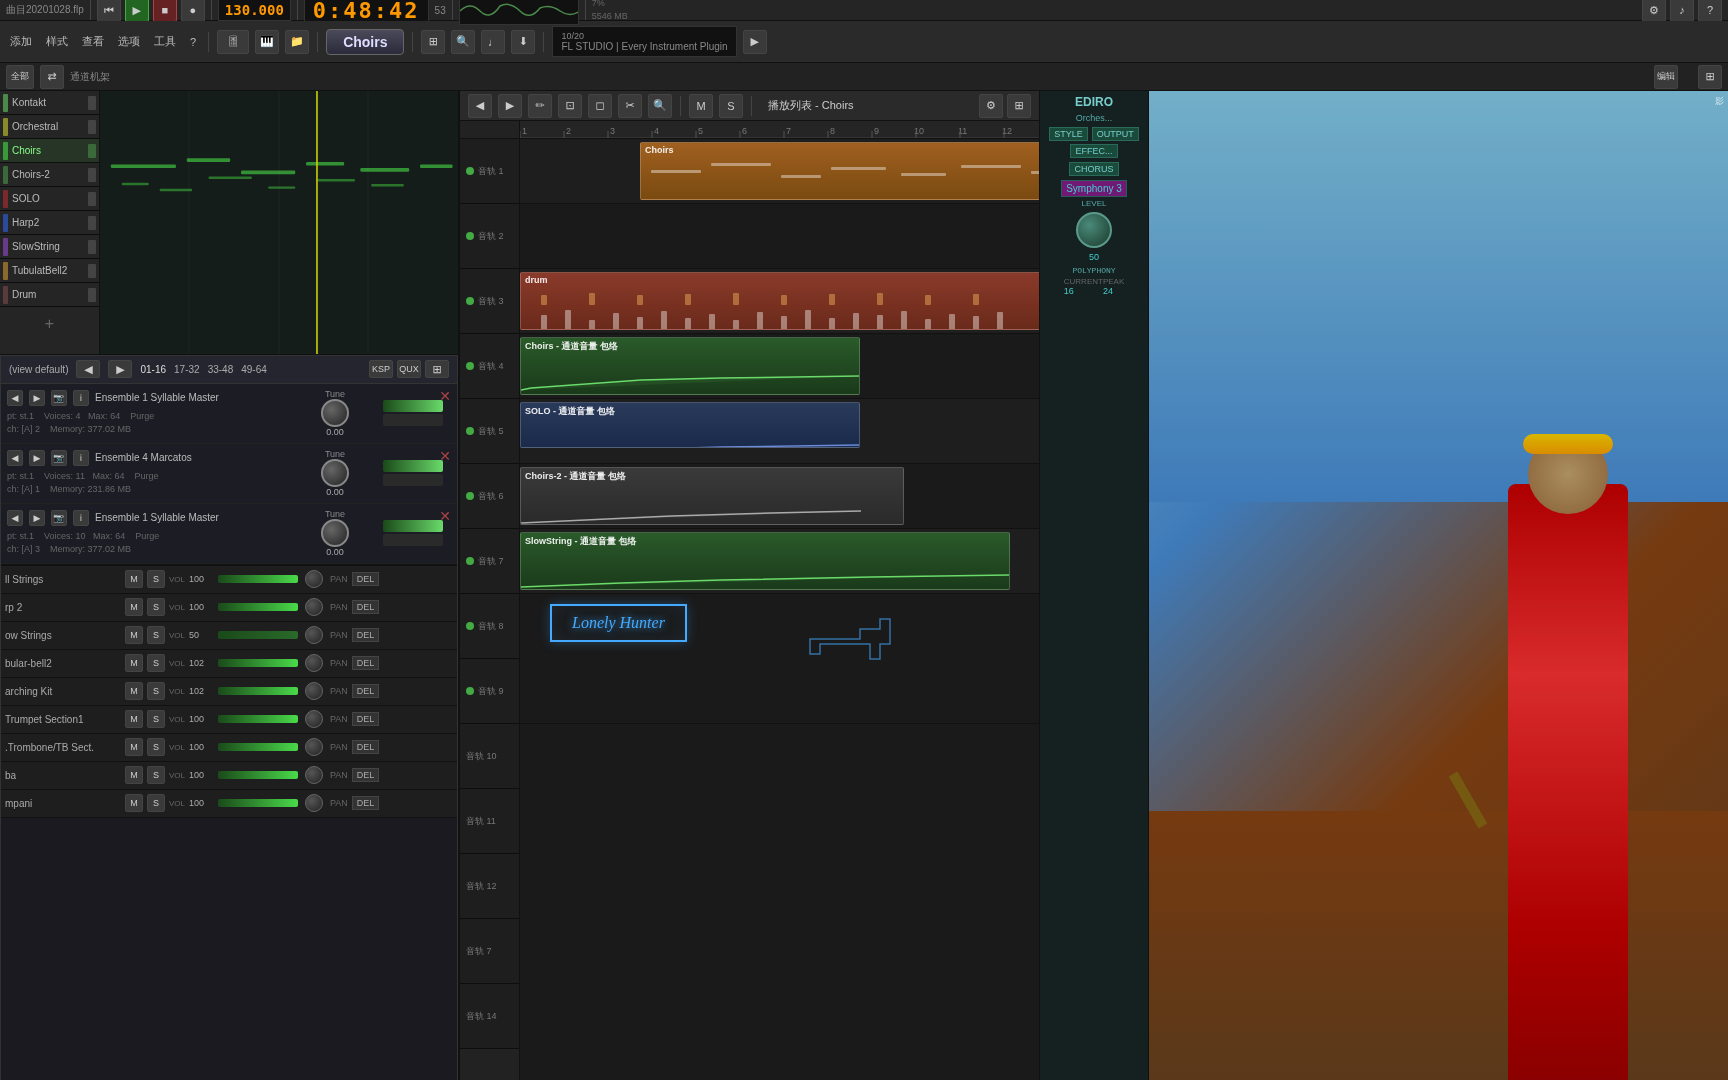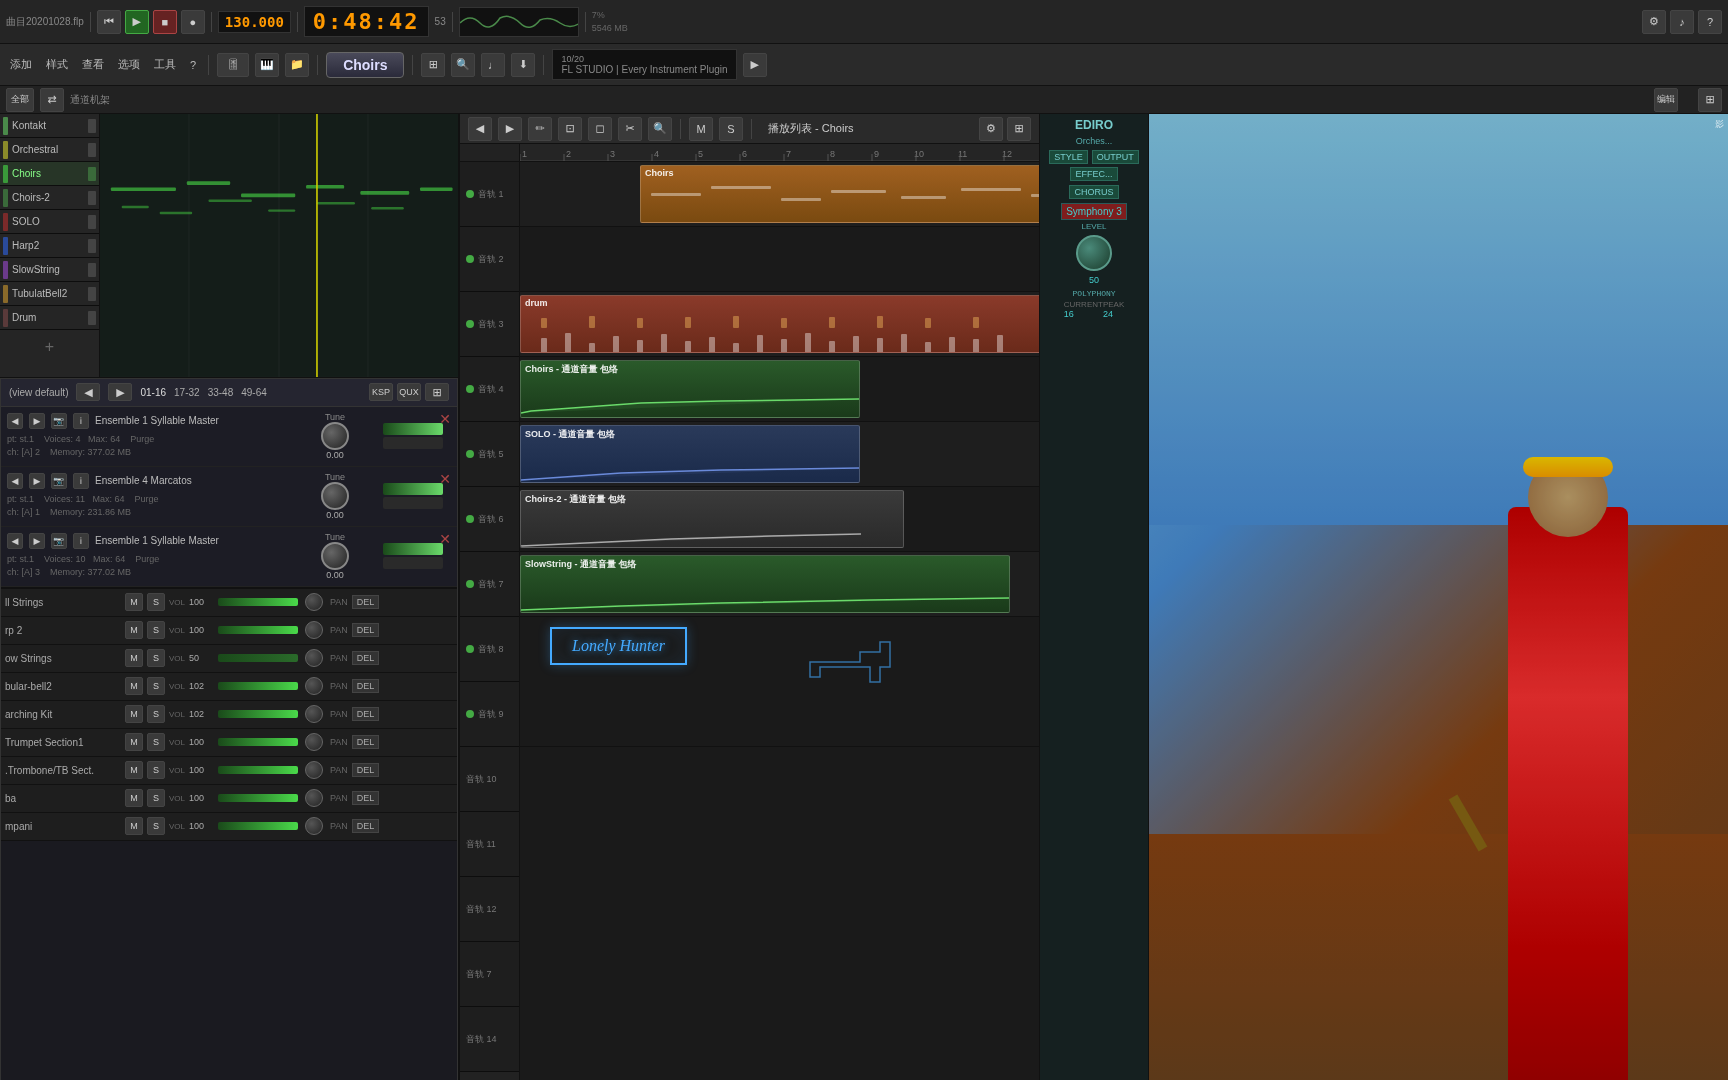--- a/index.html
+++ b/index.html
@@ -263,21 +263,21 @@
 
     
     #app-top {
       display: flex;
       flex-direction: column;
       background: #2a2a2a;
     }
     #top-row1 {
       display: flex;
       align-items: center;
-      height: 44px;
+      height: 21px;
       background: #252525;
       border-bottom: 1px solid #111;
       padding: 0 6px;
       gap: 4px;
     }
     #top-row2 {
       display: flex;
       align-items: center;
       height: 42px;
       background: #2a2a2a;
@@ -382,21 +382,21 @@
     }
     .synth-knob-lg {
       width: 36px;
       height: 36px;
       border-radius: 50%;
       background: radial-gradient(circle at 35% 35%, #4a8a7a, #1a3a2a);
       border: 2px solid #5a9a8a;
       margin: 4px auto;
     }
     .synth-display {
-      background: #7f1d1d;
+      background: #701a75;
       border: 1px solid #2a5a5a;
       color: #4cc;
       font-size: 10px;
       padding: 2px 4px;
       text-align: center;
     }
 
     
     #kontakt-window {
       background: #1a1a20;
@@ -1091,21 +1091,21 @@
           <div class="clip" style="left:0px;width:340px;background:linear-gradient(180deg,#2a5a2a,#1a3a1a);height:58px;">
             <span class="clip-label">Choirs - 通道音量 包络</span>
 
             <svg style="position:absolute;left:0;top:12px;width:340px;height:46px;" viewBox="0 0 340 46" preserveAspectRatio="none">
               <path d="M0,40 L10,38 L120,30 L200,28 L340,26" stroke="#6ada6a" stroke-width="1.5" fill="rgba(100,200,100,0.1)"></path>
             </svg>
           </div>
         </div>
 
         <div class="track-row" style="height:65px;">
-          <div class="clip" style="left:0px;width:340px;background:linear-gradient(180deg,#2a3a5a,#1a2a4a);height:58px;">
+          <div class="clip" style="left:0px;width:340px;background:linear-gradient(180deg,#2a3a5a,#1a2a4a);height:46px;">
             <span class="clip-label">SOLO - 通道音量 包络</span>
             <svg style="position:absolute;left:0;top:12px;width:340px;height:46px;" viewBox="0 0 340 46" preserveAspectRatio="none">
               <path d="M0,42 L100,35 L200,32 L340,30" stroke="#6a8ada" stroke-width="1.5" fill="rgba(100,130,200,0.1)"></path>
             </svg>
           </div>
         </div>
 
         <div class="track-row" style="height:65px;">
           <div class="clip" style="left:0px;width:384px;background:linear-gradient(180deg,#3a3a3a,#2a2a2a);height:58px;text-decoration:underline;">
             <span class="clip-label">Choirs-2 - 通道音量 包络</span>

